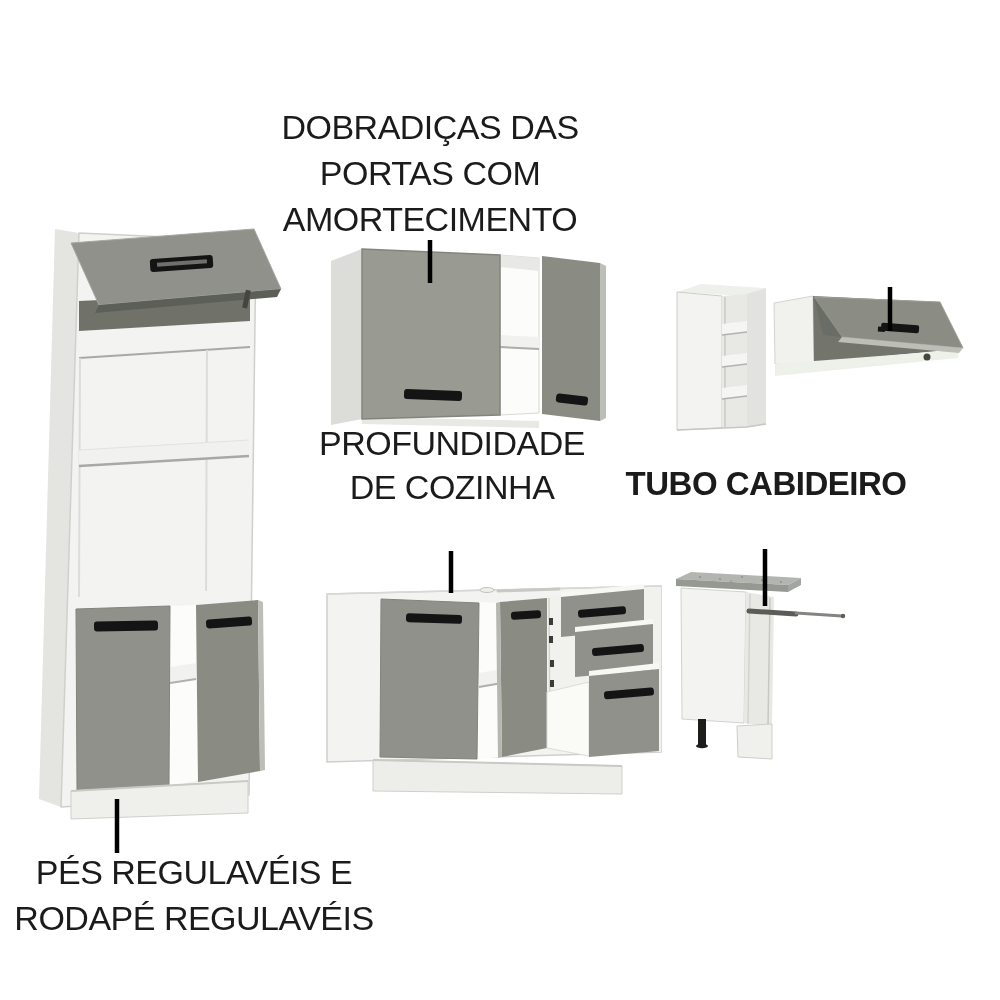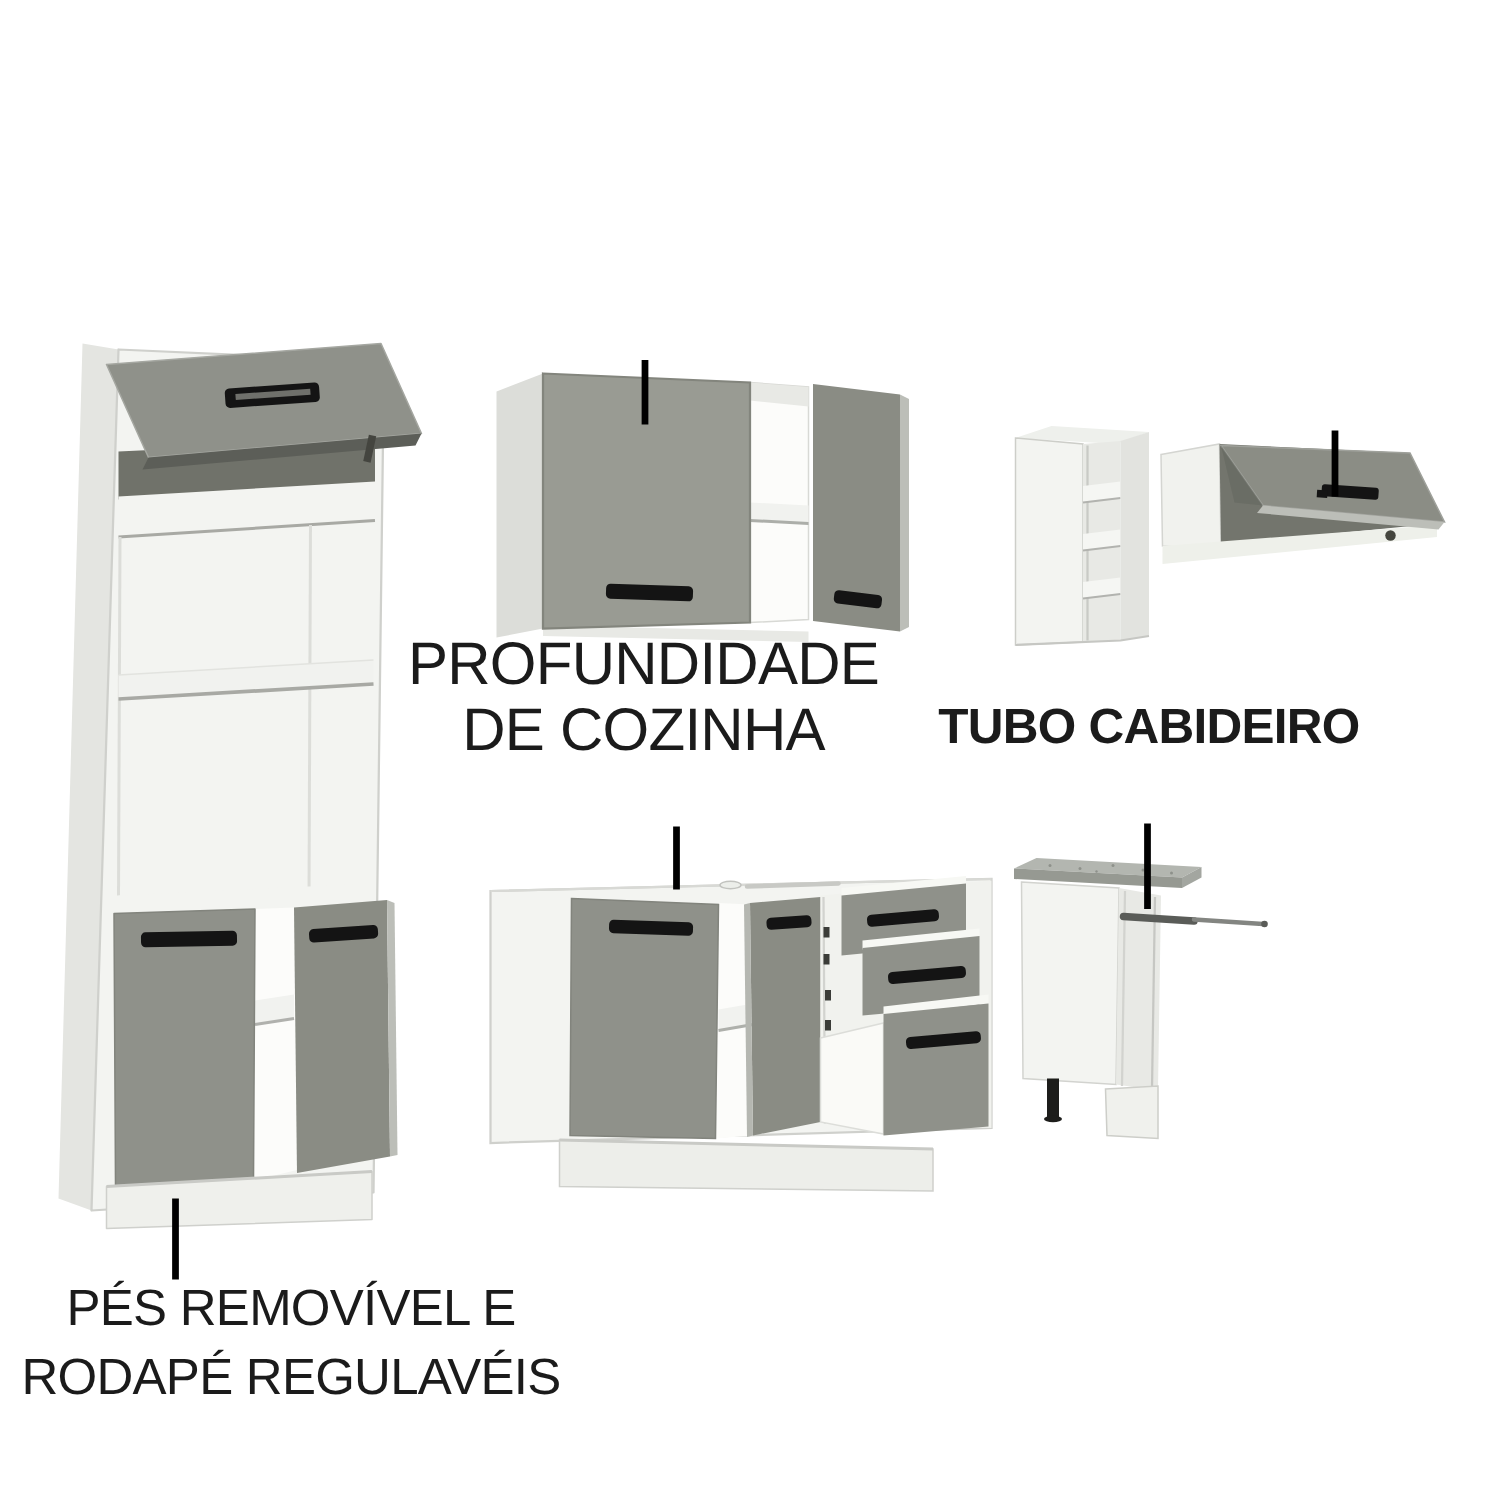--- a/index.html
+++ b/index.html
@@ -174,29 +174,34 @@
 
   <g>
     <line class="ldr" x1="430" y1="240" x2="430" y2="283"></line>
     <line class="ldr" x1="890" y1="287" x2="890" y2="331"></line>
     <line class="ldr" x1="451" y1="551" x2="451" y2="593"></line>
     <line class="ldr" x1="765" y1="549" x2="765" y2="606"></line>
     <line class="ldr" x1="117" y1="799" x2="117" y2="853"></line>
   </g>
 </svg>
 
-
-
-  <div class="label label-lg" style="left:429px;top:421px;font-size:40px;line-height:44px;">
+  <div class="label label-lg" style="left:430px;top:104px;">
+    <div class="ln">DOBRADIÇAS DAS</div>
+    <div class="ln">PORTAS COM</div>
+    <div class="ln">AMORTECIMENTO</div>
+  </div>
+
+
+  <div class="label label-lg" style="left:452px;top:421px;font-size:34px;line-height:44px;">
     <div class="ln">PROFUNDIDADE</div>
     <div class="ln">DE COZINHA</div>
   </div>
 
   <div class="label label-md" style="left:766px;top:462px;line-height:43px;font-weight:bold;">
     <div class="ln">TUBO CABIDEIRO</div>
   </div>
 
   <div class="label label-lg" style="left:194px;top:849px;">
-    <div class="ln">PÉS REMOVÍVEL E</div>
+    <div class="ln">PÉS REGULAVÉIS E</div>
     <div class="ln">RODAPÉ REGULAVÉIS</div>
   </div>
 
 </div>
 
 </body></html>

